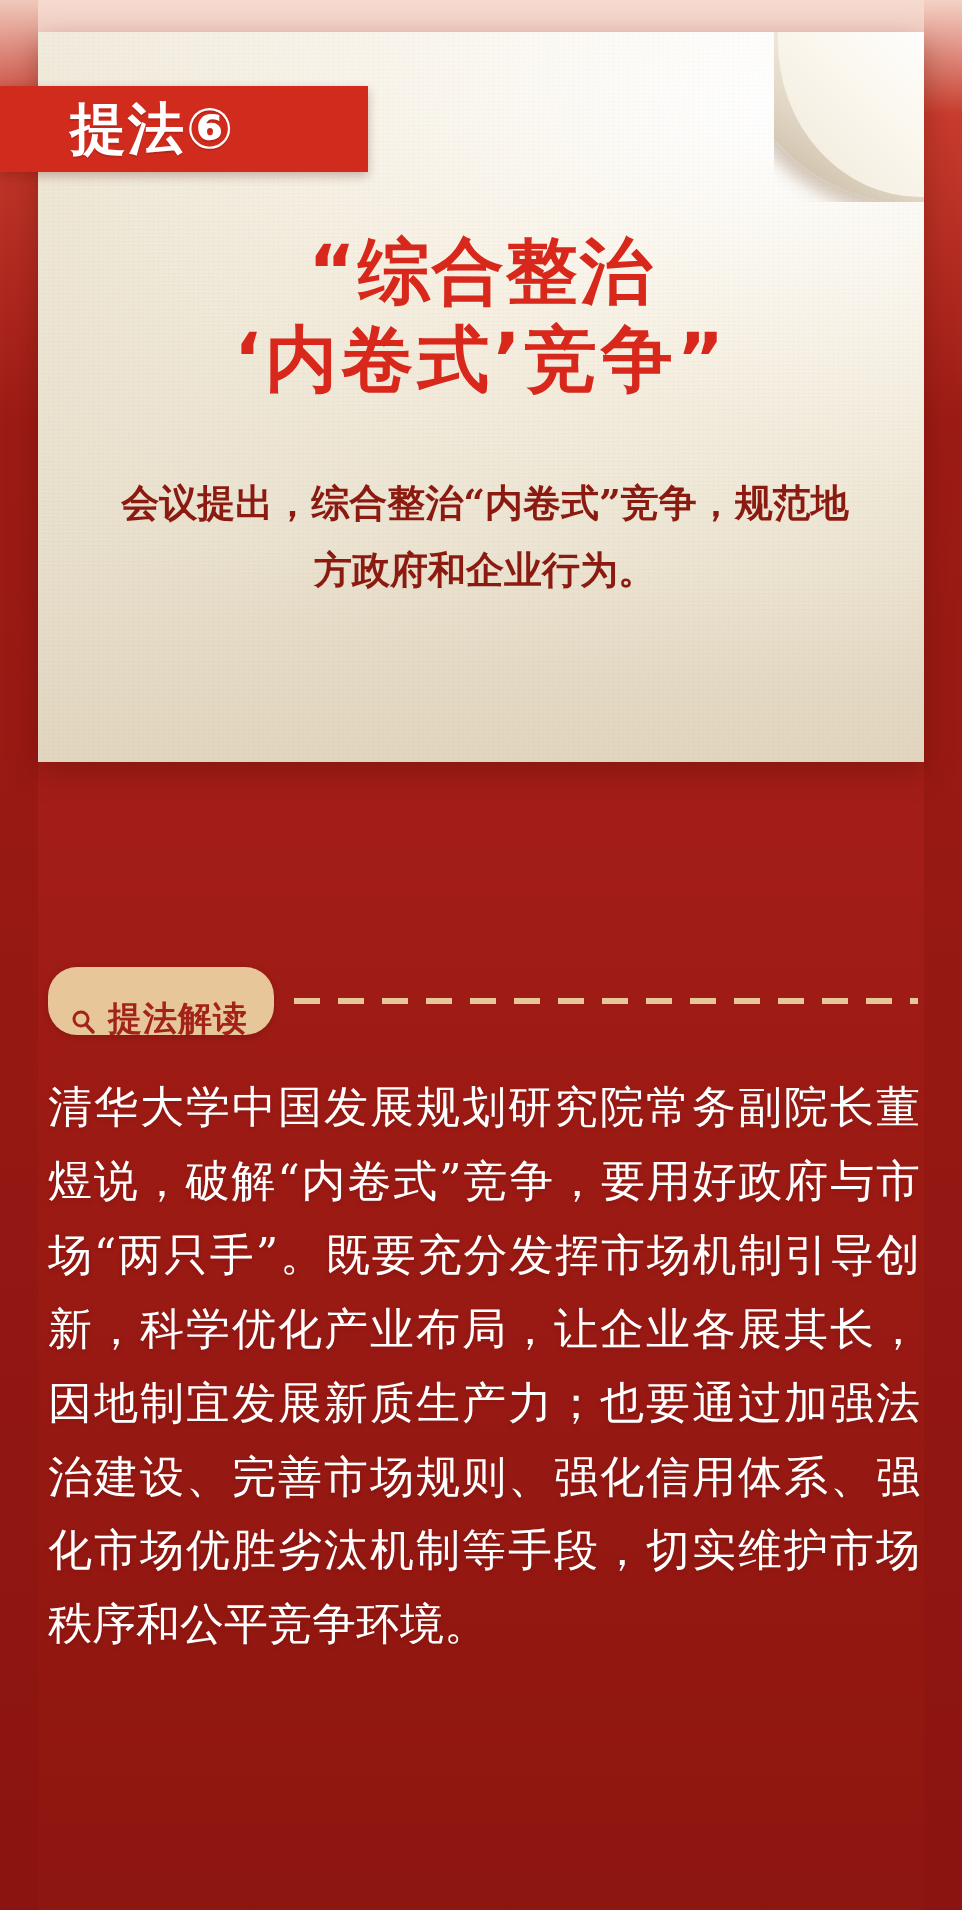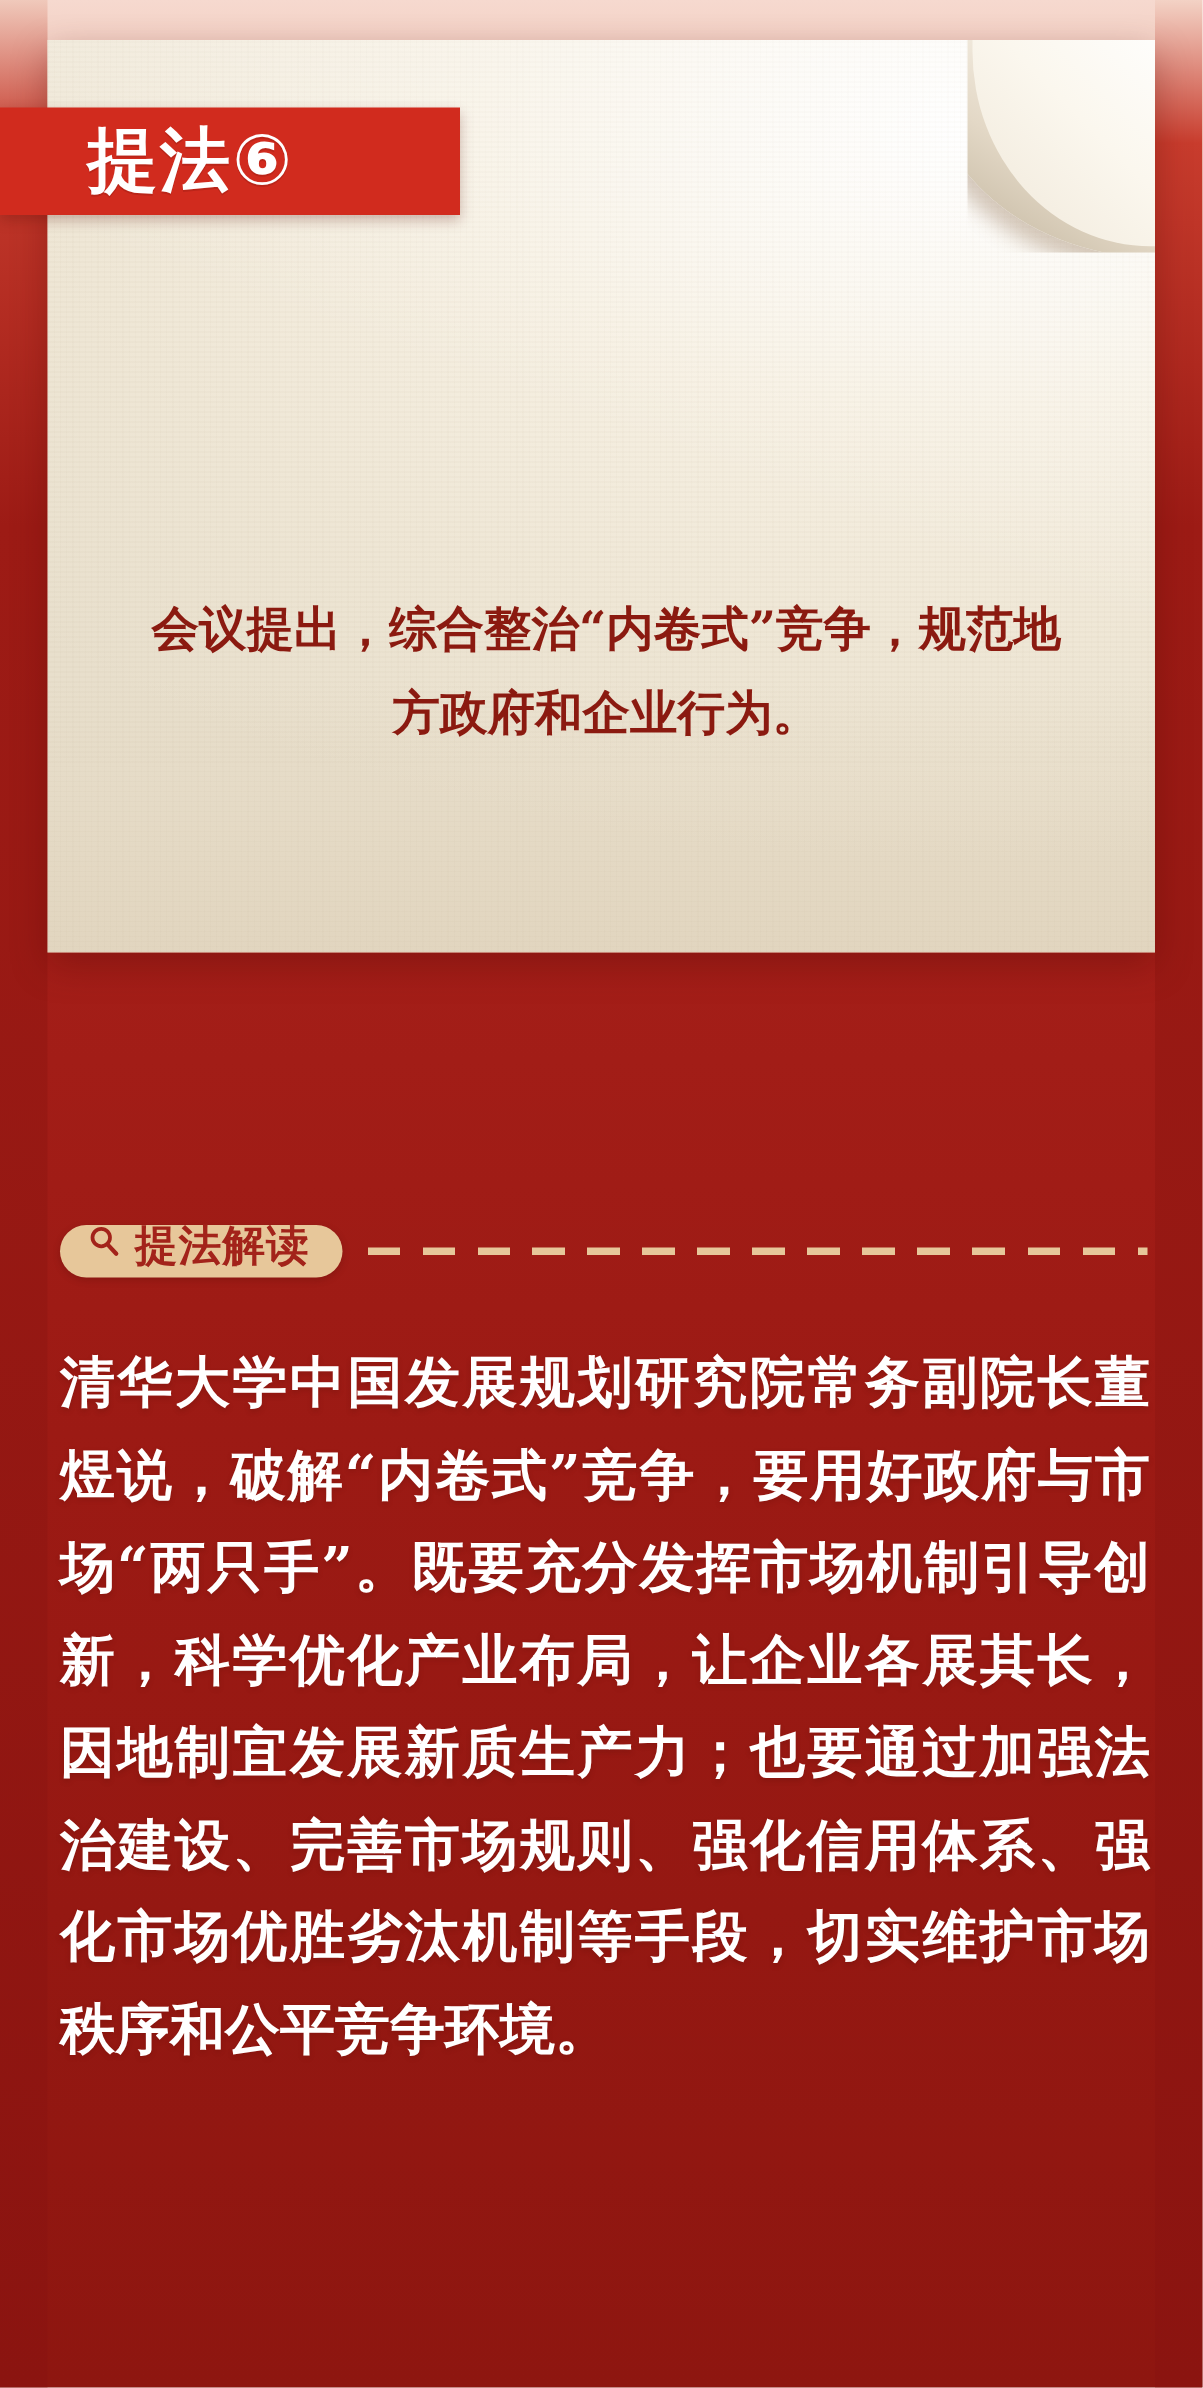--- a/index.html
+++ b/index.html
@@ -155,22 +155,22 @@
     position: absolute;
     left: 48px;
     top: 972px;
     width: 870px;
     height: 58px;
     display: flex;
     align-items: center;
   }
   .pill {
     display: flex;
-    align-items: flex-start;
-    height: 42px;
+    align-items: flex-end;
+    height: 68px;
     padding: 0 26px 0 22px;
     border-radius: 29px;
     background: #e7c79a;
     box-shadow: 0 2px 6px rgba(70, 10, 6, 0.25);
   }
   .pill .magnifier {
     width: 26px;
     height: 26px;
     margin-right: 12px;
     flex: 0 0 auto;
@@ -193,21 +193,21 @@
 
   
   .interpretation {
     position: absolute;
     left: 48px;
     top: 1070px;
     width: 872px;
     color: #ffffff;
     font-size: 44px;
     line-height: 1.68;
-    font-weight: bold;
+    font-weight: normal;
     text-align: justify;
     text-justify: inter-ideograph;
     font-family: "DejaVu Serif", "Liberation Serif", serif;
     text-shadow: 0 2px 4px rgba(90, 14, 8, 0.25);
   }
 </style>
 </head>
 <body>
 
 <div class="poster">
@@ -222,20 +222,24 @@
     <div class="curl">
       <div class="sheet"></div>
       <div class="inner"></div>
     </div>
   </div>
 
   <div class="tag">
     <span class="tag-text">提法⑥</span>
   </div>
 
+  <div class="headline">
+    <div class="l1">“综合整治</div>
+    <div class="l2">‘内卷式’竞争”</div>
+  </div>
 
   <div class="lede">会议提出，综合整治“内卷式”竞争，规范地方政府和企业行为。</div>
 
   <div class="section-head">
     <div class="pill">
       <span class="magnifier">
         <svg viewBox="0 0 26 26" width="26" height="26" aria-hidden="true">
           <circle cx="11" cy="10" r="7" fill="none" stroke="#a3231a" stroke-width="3"></circle>
           <line x1="16" y1="15.5" x2="23" y2="23" stroke="#a3231a" stroke-width="3.4" stroke-linecap="round"></line>
         </svg>

